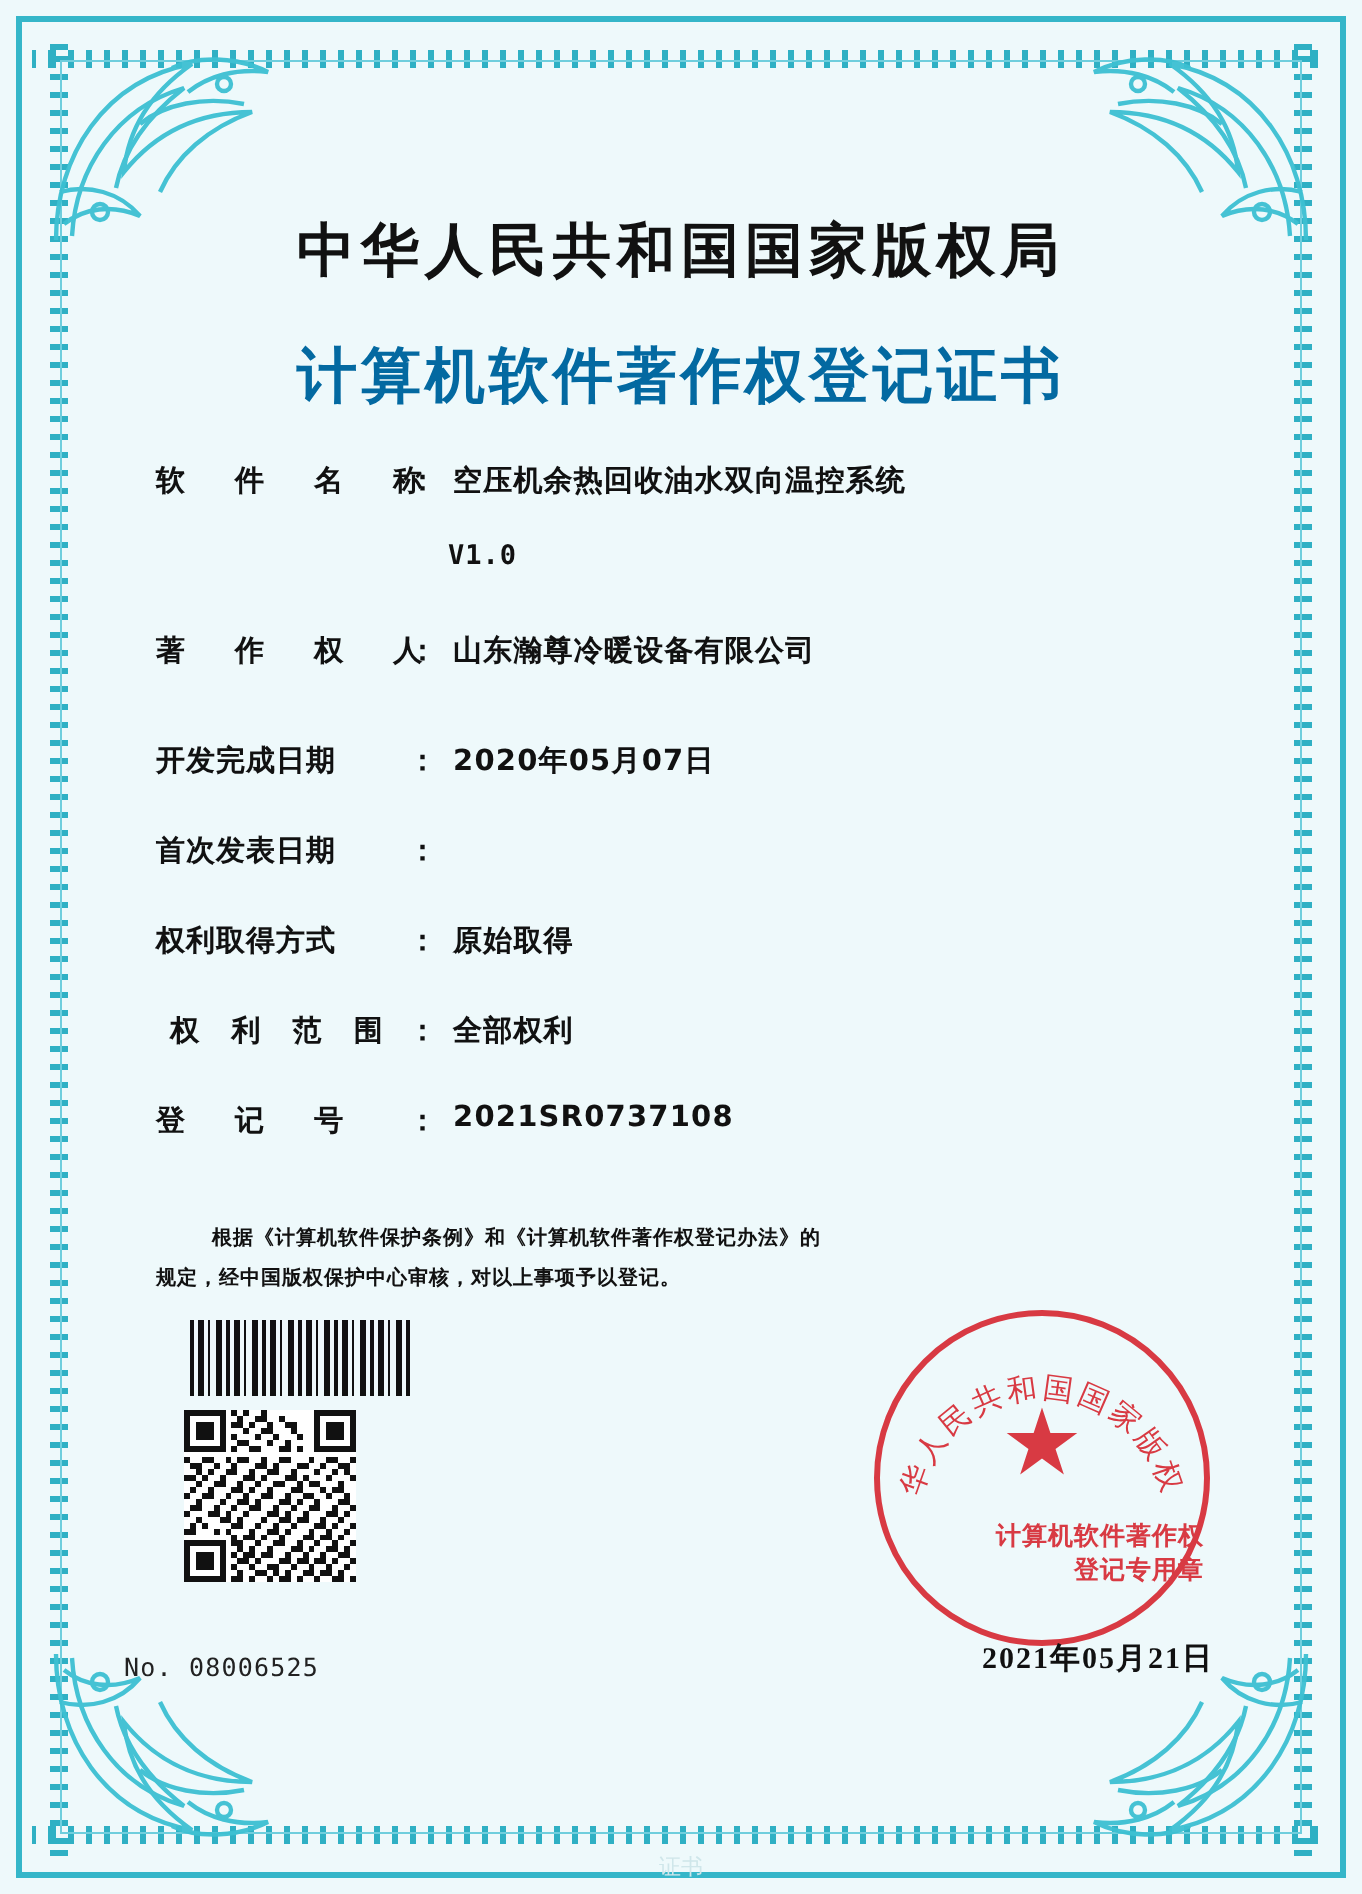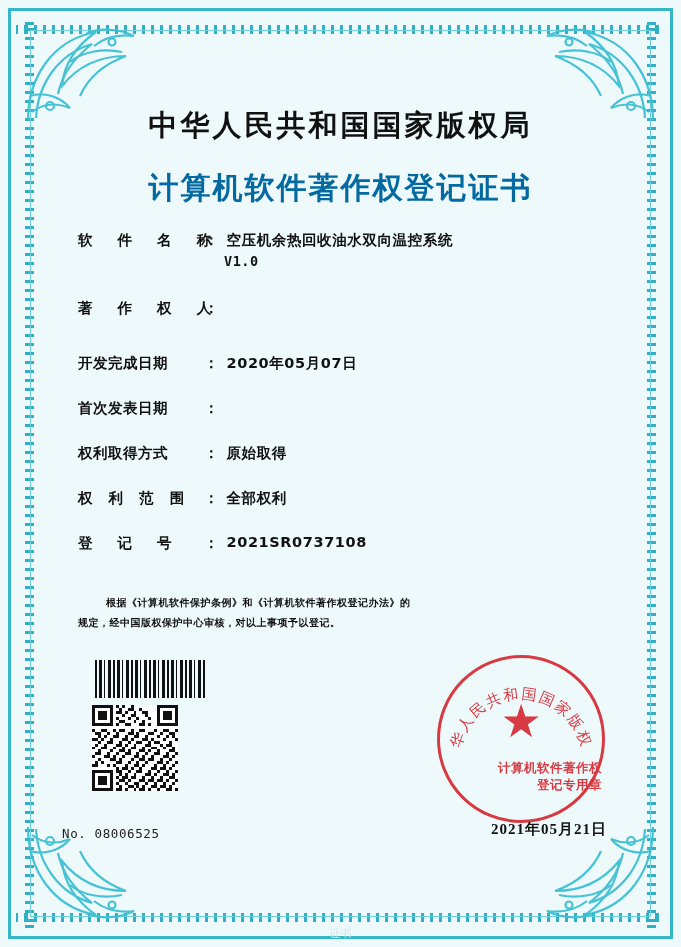--- a/index.html
+++ b/index.html
@@ -107,21 +107,21 @@
   .field-label {
     width: 126px;
     flex: 0 0 126px;
     font-size: 14.5px;
     color: #111;
     font-weight: 600;
     font-family: "DejaVu Sans", sans-serif;
     white-space: nowrap;
   }
   .label-sp5 { letter-spacing: 10px; }
-  .label-sp4 { letter-spacing: 5.5px; }
+  .label-sp4 { letter-spacing: 5.5px; text-align: center; }
   .label-sp0 { letter-spacing: .5px; }
   .field-colon {
     flex: 0 0 12px;
     font-size: 14.5px;
     color: #111;
     font-weight: 600;
   }
   .field-value {
     font-size: 14.5px;
     color: #111;
@@ -134,21 +134,21 @@
   .gap-a { height: 30px; }
   .gap-b { height: 36px; }
   .gap-row { height: 26px; }
 
   .version {
     padding-left: 146px;
     font-size: 13.5px;
     font-weight: 600;
     color: #111;
     font-family: "DejaVu Sans Mono", monospace;
-    margin-top: 3px;
+    margin-top: 20px;
     letter-spacing: .5px;
   }
 
   .paragraph {
     margin-top: 40px;
     padding-left: 34px;
     padding-right: 28px;
     font-size: 10px;
     line-height: 2.0;
     color: #111;
@@ -313,20 +313,21 @@
         <div class="field-colon">：</div>
         <div class="field-value">空压机余热回收油水双向温控系统</div>
       </div>
       <div class="version">V1.0</div>
 
       <div class="gap-a"></div>
 
       <div class="field-row">
         <div class="field-label label-sp5">著 作 权 人</div>
         <div class="field-colon">：</div>
+        <div class="field-value">山东瀚尊冷暖设备有限公司</div>
       </div>
 
       <div class="gap-b"></div>
 
       <div class="field-row">
         <div class="field-label label-sp0">开发完成日期</div>
         <div class="field-colon">：</div>
         <div class="field-value">2020年05月07日</div>
       </div>
 

